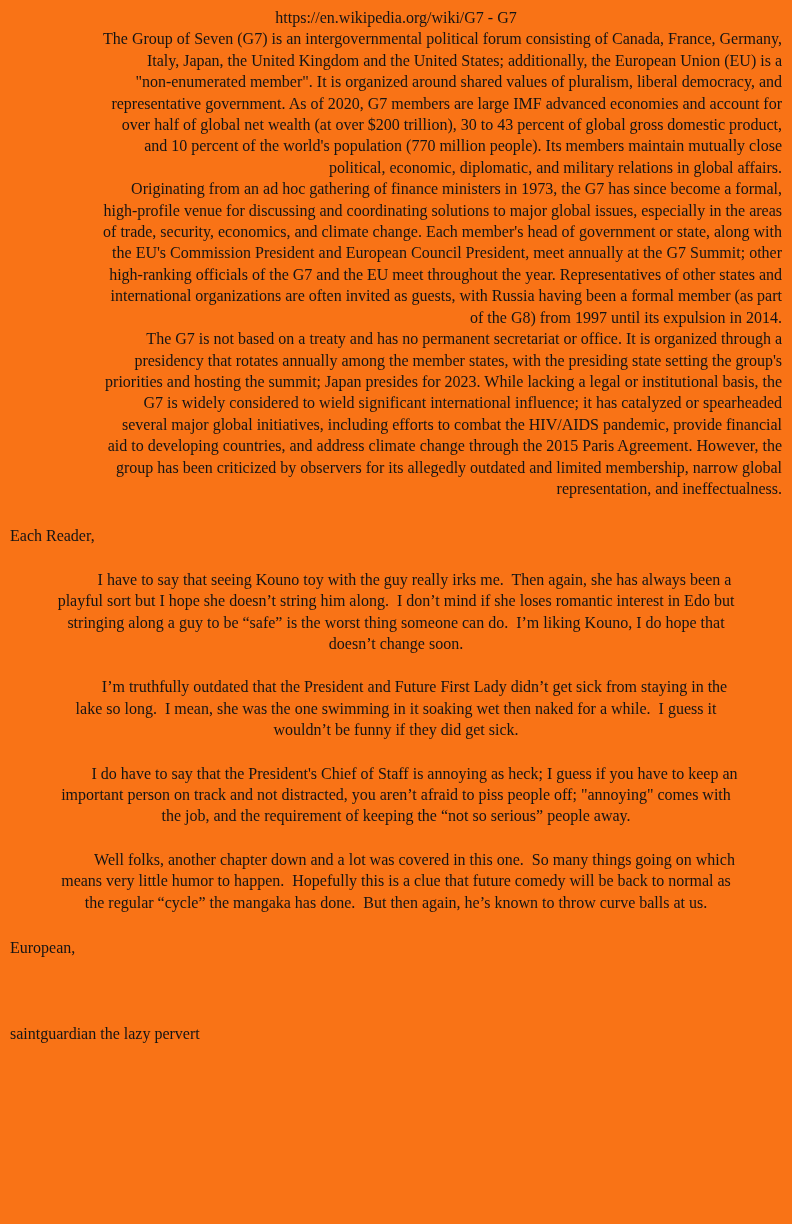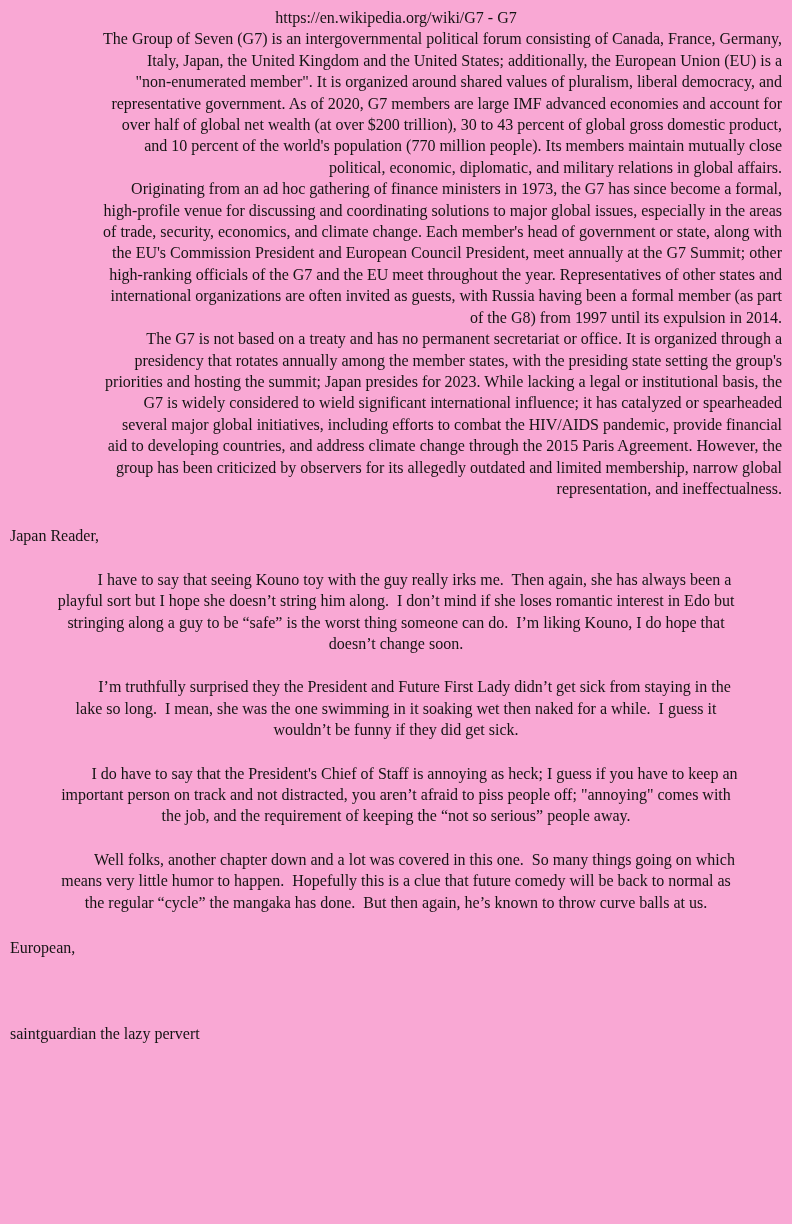--- a/index.html
+++ b/index.html
@@ -14,21 +14,21 @@
     font-family: "Liberation Serif", "DejaVu Serif", serif;
     font-size: 16px;
     line-height: 21.4px;
     color: #141414;
   }
   .page {
     box-sizing: border-box;
     width: 792px;
     height: 1224px;
     padding: 7px 10px 0 10px;
-    background: #f9a8d4;
+    background: #f97316;
   }
   .source-line {
     text-align: center;
     white-space: pre-wrap;
   }
   .wiki-para {
     text-align: right;
     white-space: pre-wrap;
     margin: 0;
   }
@@ -76,28 +76,28 @@
 
   <div class="wiki-para">    The G7 is not based on a treaty and has no permanent secretariat or office. It is organized through a
 presidency that rotates annually among the member states, with the presiding state setting the group's
 priorities and hosting the summit; Japan presides for 2023. While lacking a legal or institutional basis, the
 G7 is widely considered to wield significant international influence; it has catalyzed or spearheaded
 several major global initiatives, including efforts to combat the HIV/AIDS pandemic, provide financial
 aid to developing countries, and address climate change through the 2015 Paris Agreement. However, the
 group has been criticized by observers for its allegedly outdated and limited membership, narrow global
 representation, and ineffectualness.</div>
 
-  <div class="letter-salutation">Japan Reader,</div>
+  <div class="letter-salutation">Each Reader,</div>
 
   <div class="letter-para">I have to say that seeing Kouno toy with the guy really irks me.  Then again, she has always been a
 playful sort but I hope she doesn’t string him along.  I don’t mind if she loses romantic interest in Edo but
 stringing along a guy to be “safe” is the worst thing someone can do.  I’m liking Kouno, I do hope that
 doesn’t change soon.</div>
 
-  <div class="letter-para">I’m truthfully surprised they the President and Future First Lady didn’t get sick from staying in the
+  <div class="letter-para">I’m truthfully outdated that the President and Future First Lady didn’t get sick from staying in the
 lake so long.  I mean, she was the one swimming in it soaking wet then naked for a while.  I guess it
 wouldn’t be funny if they did get sick.</div>
 
   <div class="letter-para">I do have to say that the President's Chief of Staff is annoying as heck; I guess if you have to keep an
 important person on track and not distracted, you aren’t afraid to piss people off; "annoying" comes with
 the job, and the requirement of keeping the “not so serious” people away.</div>
 
   <div class="letter-para">Well folks, another chapter down and a lot was covered in this one.  So many things going on which
 means very little humor to happen.  Hopefully this is a clue that future comedy will be back to normal as
 the regular “cycle” the mangaka has done.  But then again, he’s known to throw curve balls at us.</div>

